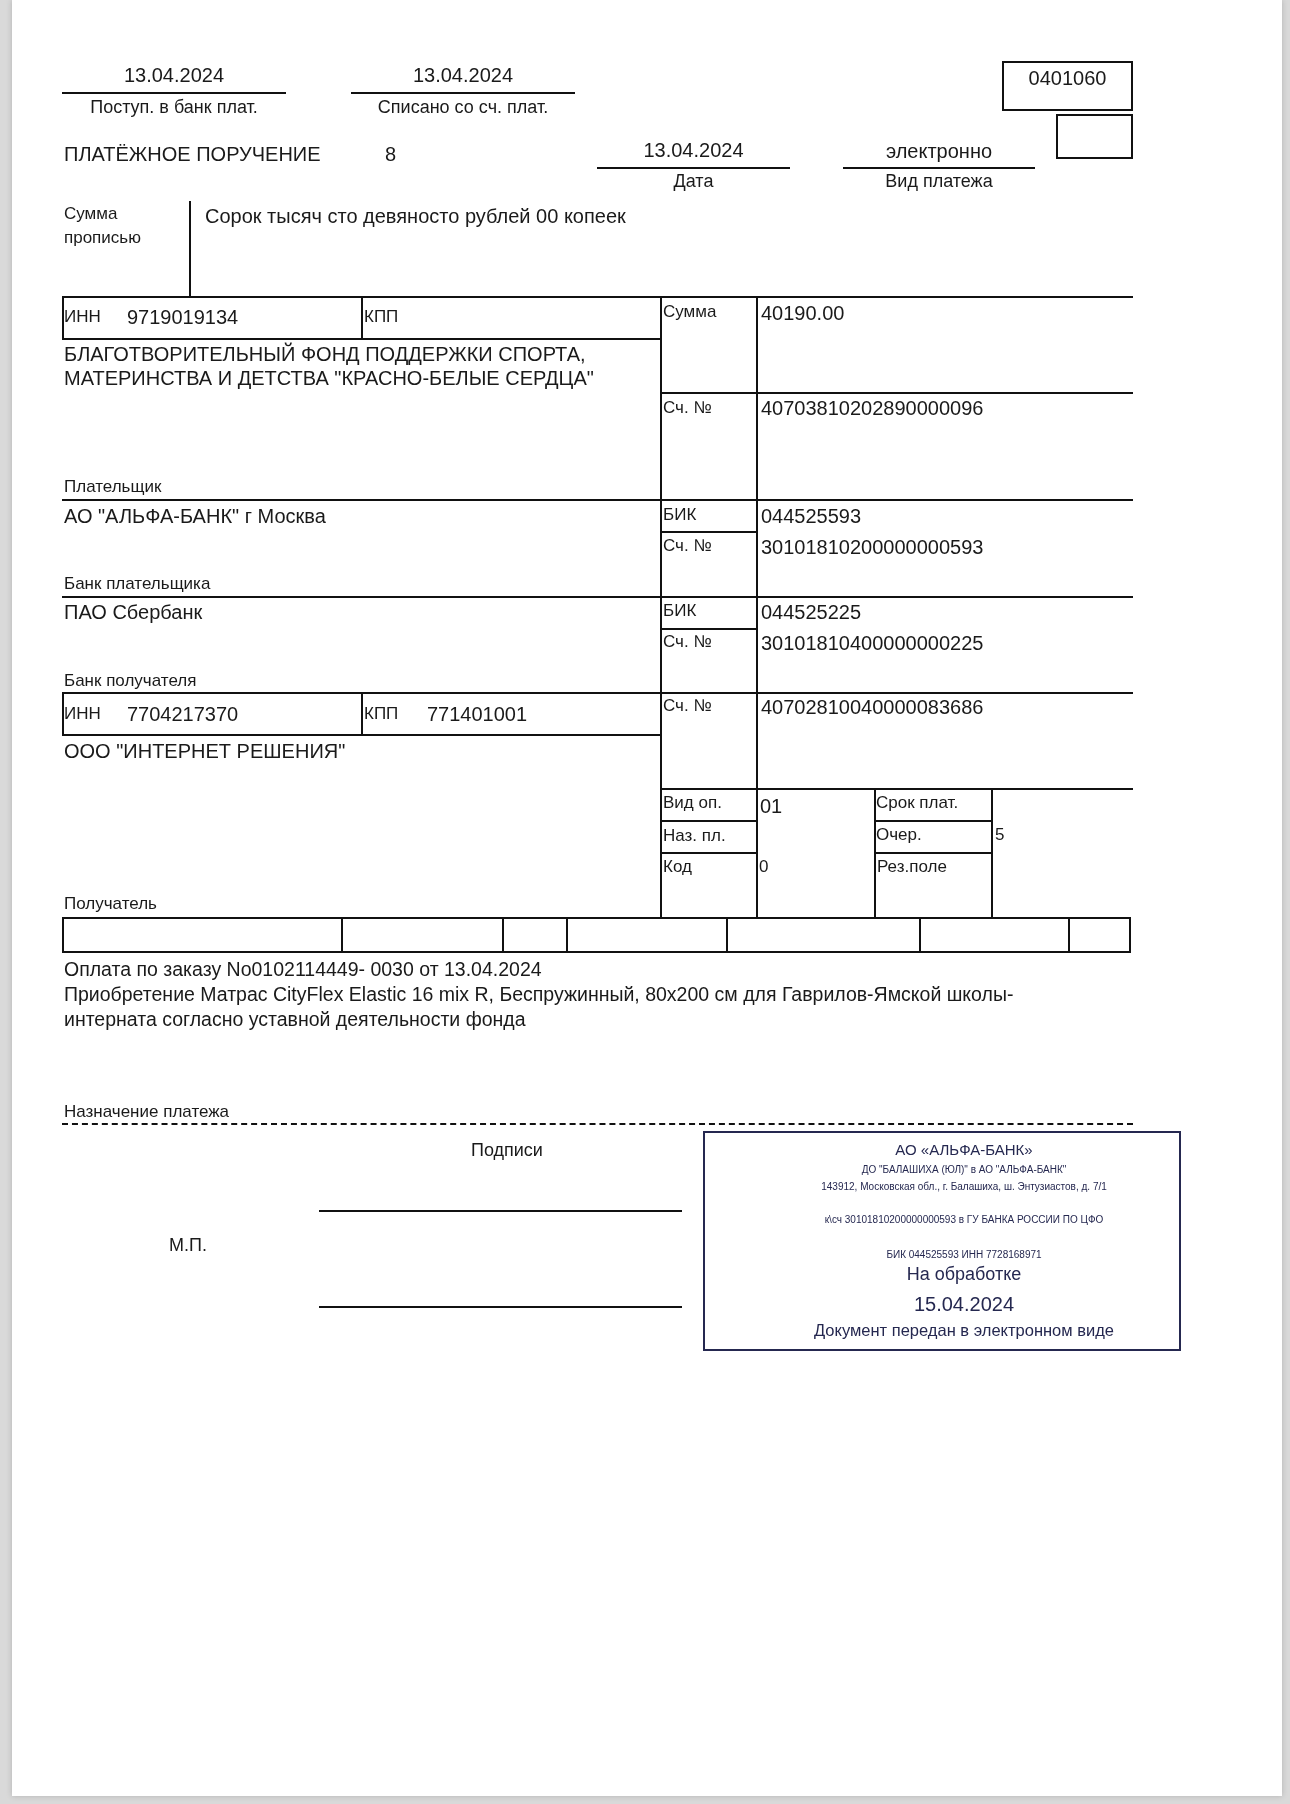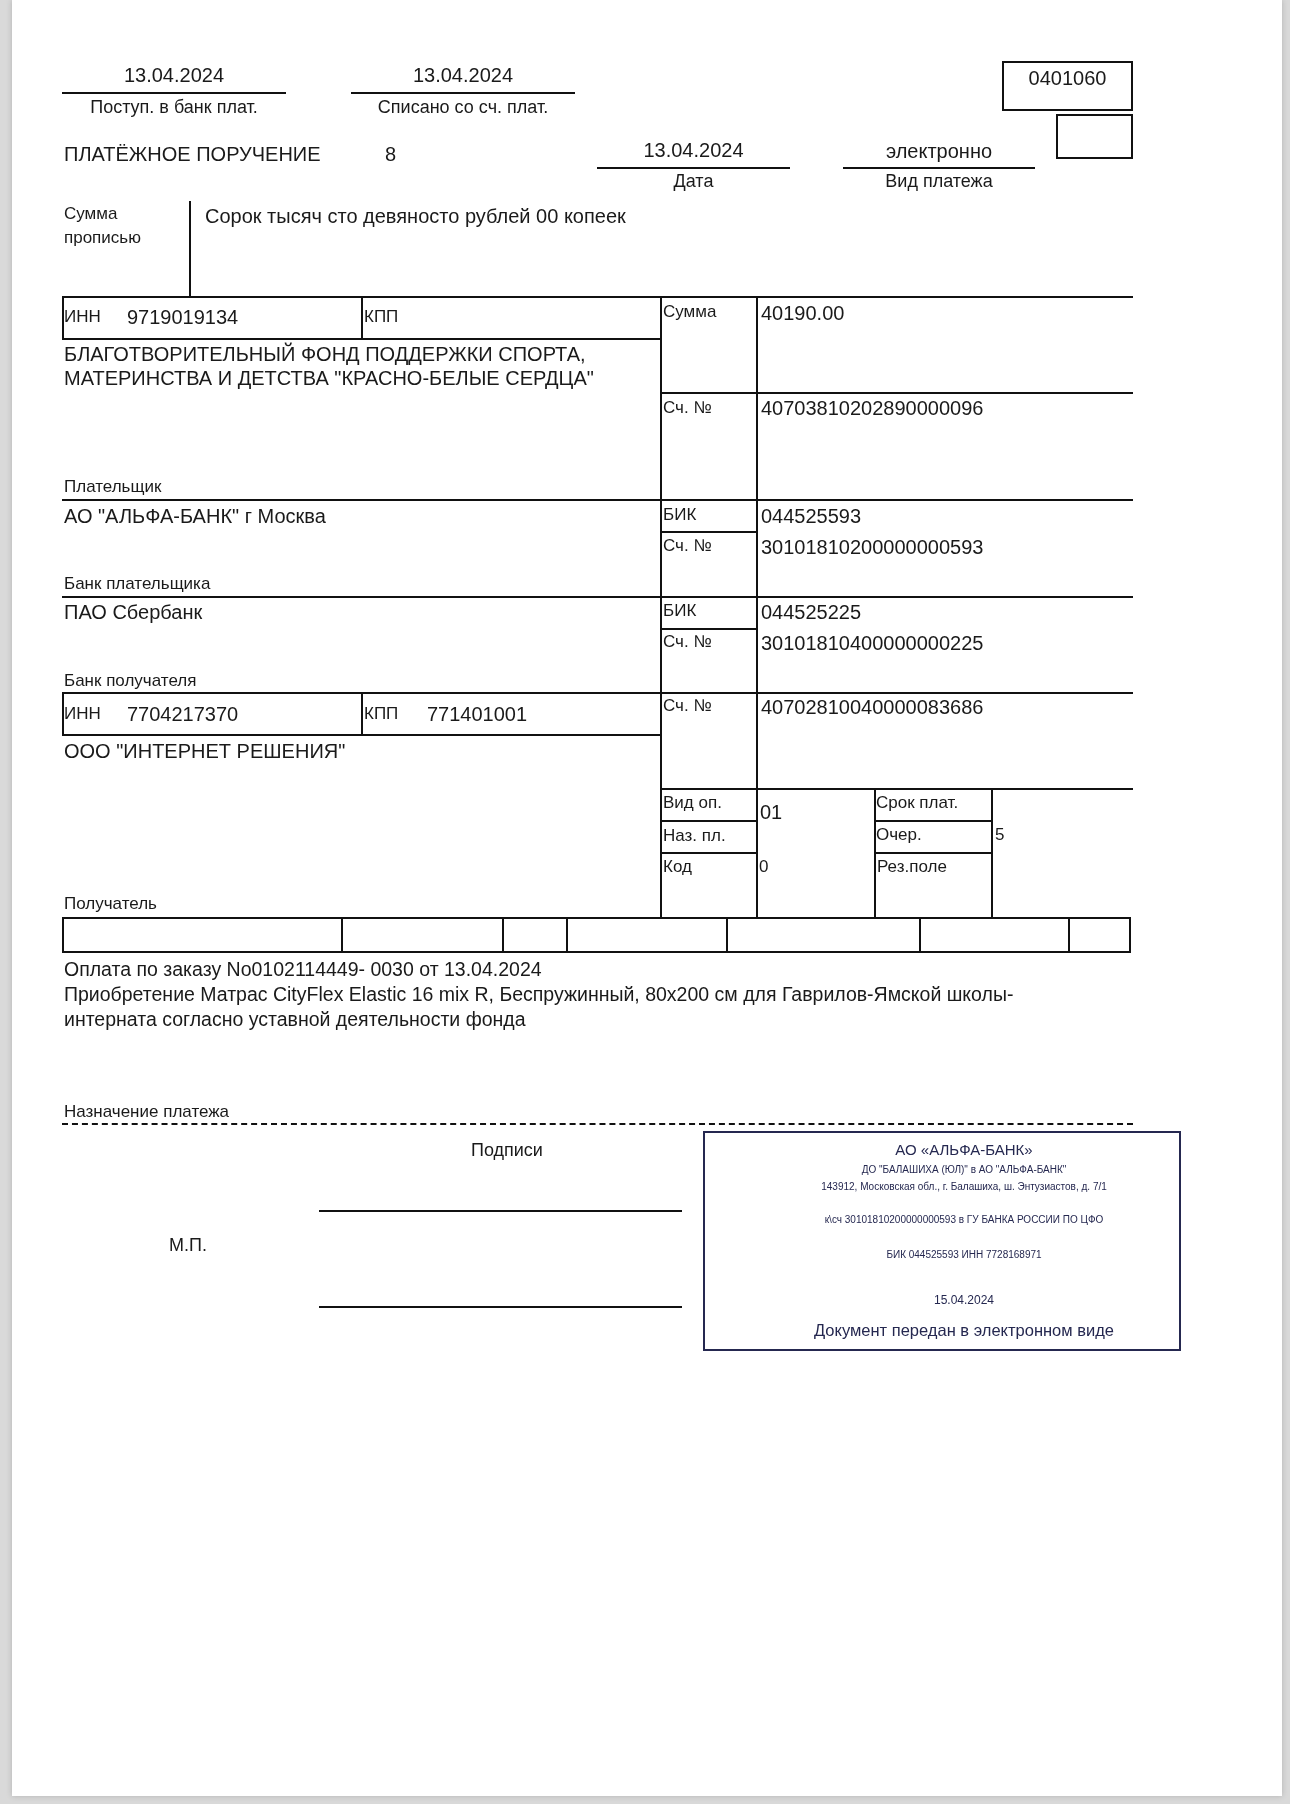--- a/index.html
+++ b/index.html
@@ -128,21 +128,21 @@
 <div class="t f17" style="left:64px;top:704px;">ИНН</div>
 <div class="t f20" style="left:127px;top:703px;">7704217370</div>
 <div class="t f17" style="left:364px;top:704px;">КПП</div>
 <div class="t f20" style="left:427px;top:703px;text-align:right;">771401001</div>
 <div class="t f20" style="left:64px;top:740px;">ООО "ИНТЕРНЕТ РЕШЕНИЯ"</div>
 <div class="t f17" style="left:64px;top:894px;">Получатель</div>
 <div class="t f17" style="left:663px;top:696px;">Сч. №</div>
 <div class="t f20" style="left:761px;top:696px;">40702810040000083686</div>
 
 <div class="t f17" style="left:663px;top:793px;">Вид оп.</div>
-<div class="t f20" style="left:760px;top:795px;margin-top:6px;">01</div>
+<div class="t f20" style="left:760px;top:795px;">01</div>
 <div class="t f17" style="left:663px;top:826px;">Наз. пл.</div>
 <div class="t f17" style="left:663px;top:857px;">Код</div>
 <div class="t f17" style="left:759px;top:857px;">0</div>
 <div class="t f17" style="left:876px;top:793px;">Срок плат.</div>
 <div class="t f17" style="left:876px;top:825px;">Очер.</div>
 <div class="t f17" style="left:995px;top:825px;">5</div>
 <div class="t f17" style="left:877px;top:857px;">Рез.поле</div>
 
 <div class="t f19" style="left:64px;top:958px;font-size:19.5px;">Оплата по заказу No0102114449- 0030 от 13.04.2024</div>
 <div class="t" style="left:64px;top:983px;font-size:19.5px;">Приобретение Матрас CityFlex Elastic 16 mix R, Беспружинный, 80x200 см для Гаврилов-Ямской школы-</div>
@@ -154,15 +154,16 @@
 <div class="hl" style="left:319px;top:1210px;width:363px;"></div>
 <div class="hl" style="left:319px;top:1306px;width:363px;"></div>
 <div class="t f18" style="left:169px;top:1235px;">М.П.</div>
 
 <div class="stamp">
   <div class="line" style="top:8px;font-size:15px;">АО «АЛЬФА-БАНК»</div>
   <div class="line" style="top:31px;font-size:10px;">ДО "БАЛАШИХА (ЮЛ)" в АО "АЛЬФА-БАНК"</div>
   <div class="line" style="top:48px;font-size:10px;">143912, Московская обл., г. Балашиха, ш. Энтузиастов, д. 7/1</div>
   <div class="line" style="top:81px;font-size:10px;">к\сч 30101810200000000593 в ГУ БАНКА РОССИИ ПО ЦФО</div>
   <div class="line" style="top:116px;font-size:10px;">БИК 044525593 ИНН 7728168971</div>
-  <div class="line" style="top:160px;font-size:12px;">15.04.2024</div>
+  <div class="line" style="top:131px;font-size:18px;">На обработке</div>
+  <div class="line" style="top:160px;font-size:20px;">15.04.2024</div>
   <div class="line" style="top:188px;font-size:16.5px;">Документ передан в электронном виде</div>
 </div>
 
 </body></html>

